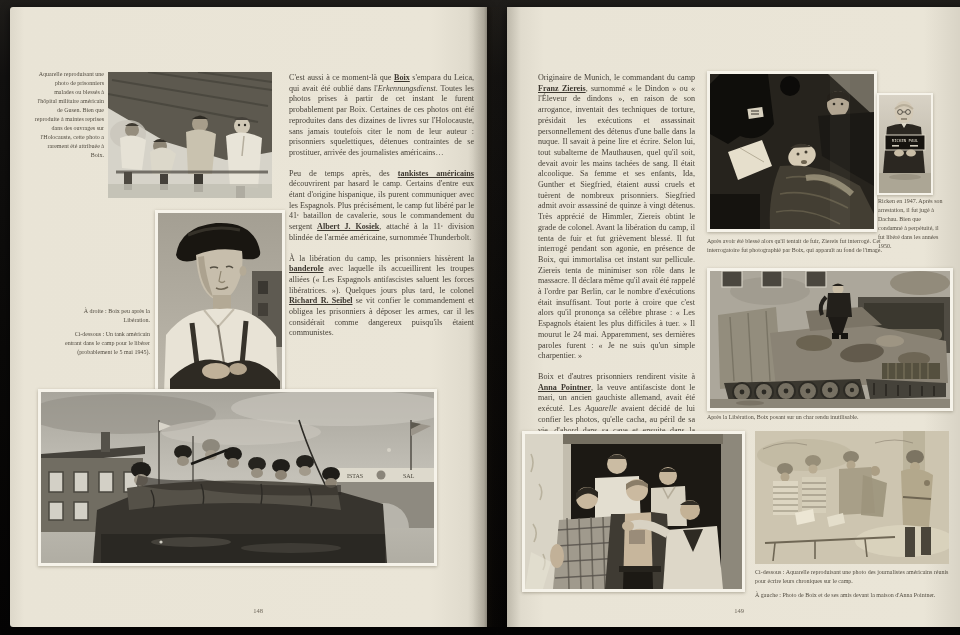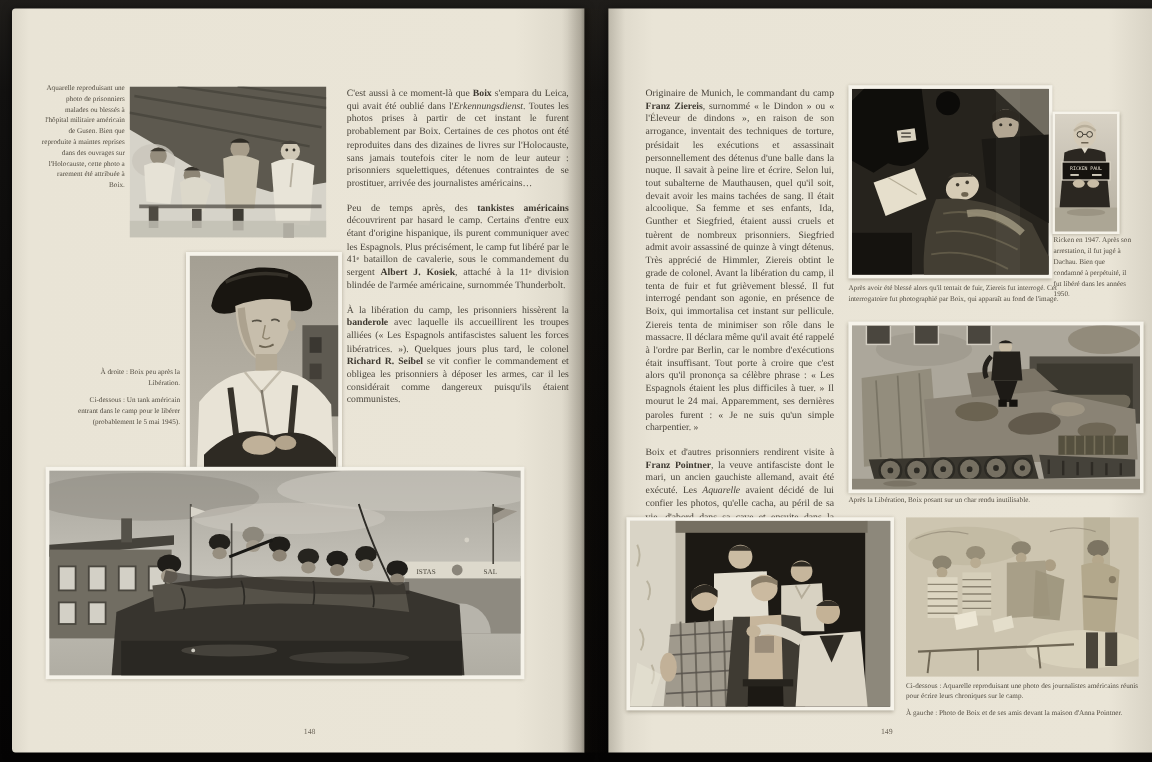--- a/index.html
+++ b/index.html
@@ -11,21 +11,21 @@
     background:linear-gradient(90deg,#ddd8ca 0%,#e9e4d6 3%,#eae5d7 88%,#ded9cb 97%,#c4bfb1 100%);
     box-shadow:0 2px 8px rgba(0,0,0,.6);}
   .page-right{left:507px;width:463px;border-radius:0 3px 3px 0;
     background:linear-gradient(90deg,#bdb8aa 0%,#e0dbcd 3%,#e9e4d6 8%,#eae5d7 90%,#d6d1c3 99%,#b9b4a6 100%);
     box-shadow:0 2px 8px rgba(0,0,0,.6);}
   .gutter{position:absolute;left:468px;top:7px;width:40px;height:620px;pointer-events:none;
     background:linear-gradient(90deg,rgba(40,32,20,0) 0%,rgba(40,32,20,.18) 40%,rgba(25,20,12,.38) 50%,rgba(40,32,20,.10) 62%,rgba(40,32,20,0) 100%);}
   .abs{position:absolute;}
   .main-text{font-size:8.1px;line-height:10.7px;text-align:justify;color:#474239;}
   .main-text p{margin:0 0 10px 0;}
-  .main-text b{font-weight:700;color:#3d3830;}
+  .main-text b{font-weight:700;color:#3d3830;text-decoration:underline;}
   sup{font-size:.6em;line-height:0;vertical-align:.35em;}
   .caption{font-size:6px;line-height:9px;color:#524c41;}
   .caption p{margin:0 0 5px 0;}
   .cap-right{text-align:right;}
   .photo{background:#f6f3ea;padding:3px;box-shadow:0 1px 3px rgba(70,60,40,.35);}
   .photo svg,.art svg{display:block;}
   .pagenum{font-size:6.5px;color:#6e675b;text-align:center;width:30px;}
 </style>
 </head>
 <body>
@@ -177,21 +177,21 @@
       </svg>
     </div>
 
     <div class="abs pagenum" style="left:233px;top:600px;">148</div>
   </div>
 
   <div class="page page-right">
 
     <div class="abs main-text" style="left:31px;top:66px;width:157px;">
       <p>Originaire de Munich, le commandant du camp <b>Franz Ziereis</b>, surnommé « le Dindon » ou « l'Éleveur de dindons », en raison de son arrogance, inventait des techniques de torture, présidait les exécutions et assassinait personnellement des détenus d'une balle dans la nuque. Il savait à peine lire et écrire. Selon lui, tout subalterne de Mauthausen, quel qu'il soit, devait avoir les mains tachées de sang. Il était alcoolique. Sa femme et ses enfants, Ida, Gunther et Siegfried, étaient aussi cruels et tuèrent de nombreux prisonniers. Siegfried admit avoir assassiné de quinze à vingt détenus. Très apprécié de Himmler, Ziereis obtint le grade de colonel. Avant la libération du camp, il tenta de fuir et fut grièvement blessé. Il fut interrogé pendant son agonie, en présence de Boix, qui immortalisa cet instant sur pellicule. Ziereis tenta de minimiser son rôle dans le massacre. Il déclara même qu'il avait été rappelé à l'ordre par Berlin, car le nombre d'exécutions était insuffisant. Tout porte à croire que c'est alors qu'il prononça sa célèbre phrase : « Les Espagnols étaient les plus difficiles à tuer. » Il mourut le 24 mai. Apparemment, ses dernières paroles furent : « Je ne suis qu'un simple charpentier. »</p>
-      <p>Boix et d'autres prisonniers rendirent visite à <b>Franz Pointner</b>, la veuve antifasciste dont le mari, un ancien gauchiste allemand, avait été exécuté. Les <i>Aquarelle</i> avaient décidé de lui confier les photos, qu'elle cacha, au péril de sa vie, d'abord dans sa cave et ensuite dans la fissure d'un mur de sa maison.</p>
+      <p>Boix et d'autres prisonniers rendirent visite à <b>Anna Pointner</b>, la veuve antifasciste dont le mari, un ancien gauchiste allemand, avait été exécuté. Les <i>Aquarelle</i> avaient décidé de lui confier les photos, qu'elle cacha, au péril de sa vie, d'abord dans sa cave et ensuite dans la fissure d'un mur de sa maison.</p>
     </div>
 
     <div class="abs photo" style="left:200px;top:64px;">
       <svg width="164" height="155" viewBox="0 0 164 155">
         <rect width="164" height="155" fill="#26231d"></rect>
         <polygon points="118,0 164,0 164,42" fill="#716c60"></polygon>
         <path d="M10,0 L58,0 L64,50 Q50,70 30,62 L18,70 L0,60 L0,10 Z" fill="#0f0e0b"></path>
         <rect x="38" y="34" width="15" height="10" fill="#d9d2c0" transform="rotate(-8 45 39)"></rect>
         <path d="M41,37 h8 M41,40 h8" stroke="#35302a" stroke-width="1"></path>
         <circle cx="80" cy="12" r="10" fill="#0c0b09"></circle>

